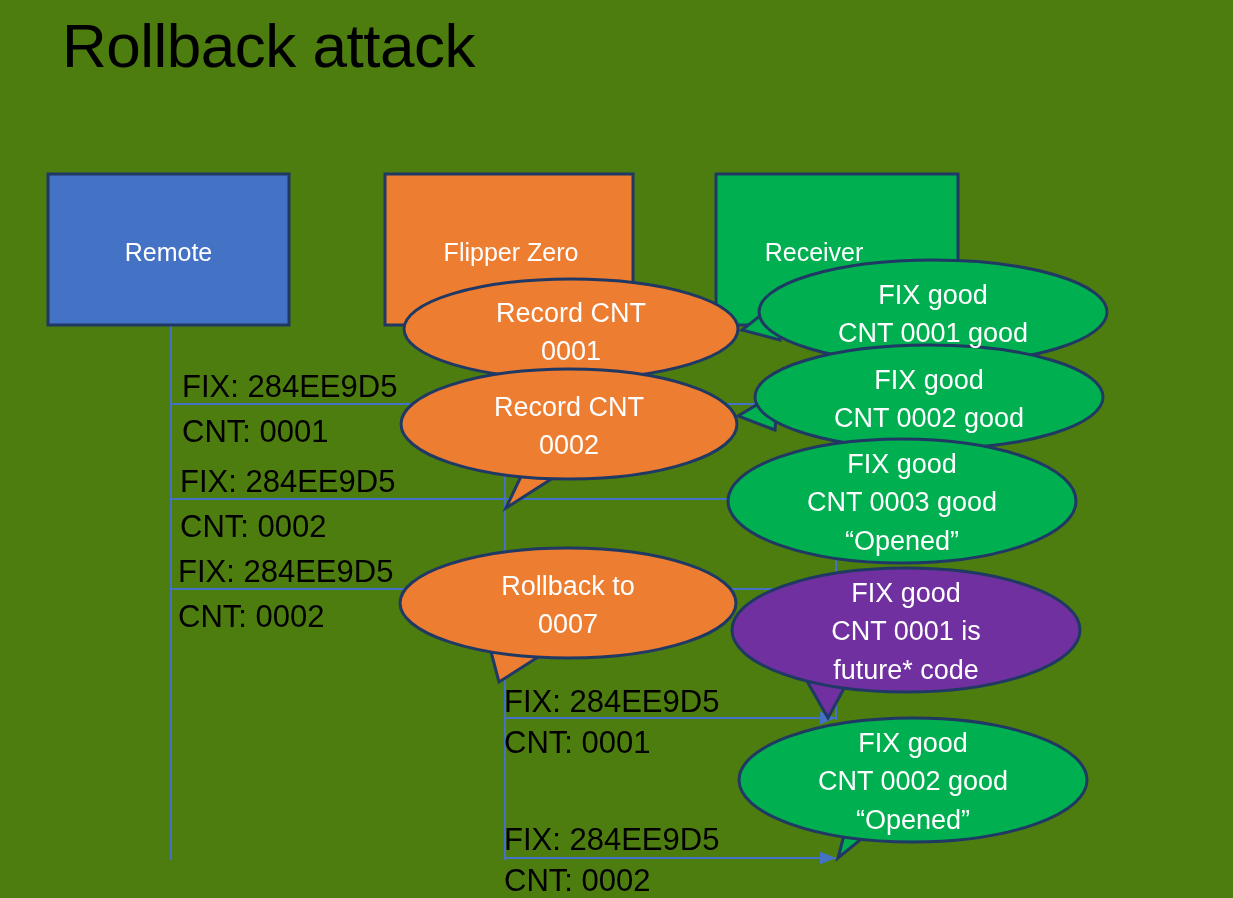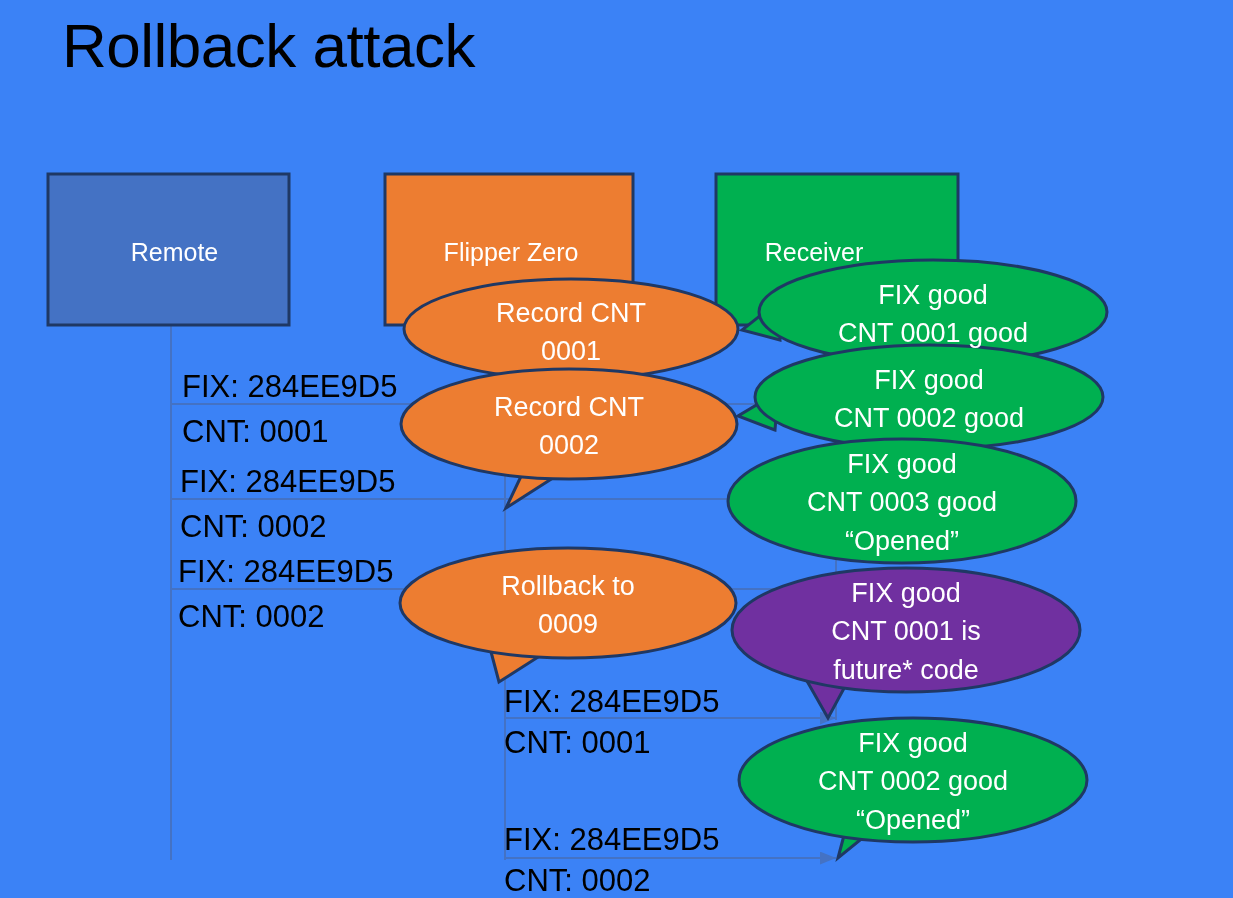--- a/index.html
+++ b/index.html
@@ -7,21 +7,21 @@
     padding: 0;
     background: #ffffff;
   }
   body {
     font-family: "Liberation Sans", sans-serif;
   }
   #slide {
     position: relative;
     width: 1233px;
     height: 898px;
-    background: #3b82f6;
+    background: #4d7c0f;
     overflow: hidden;
   }
   #vector-layer {
     position: absolute;
     left: 0;
     top: 0;
     width: 1233px;
     height: 898px;
   }
   .slide-title {
@@ -127,21 +127,21 @@
       <path d="M828,718 L795,660 L855,668 z" fill="#7030A0" stroke="#1F3864" stroke-width="3"></path>
       <ellipse cx="906" cy="630" rx="174" ry="62" fill="#7030A0" stroke="#1F3864" stroke-width="3"></ellipse>
     </g>
 
     <g>
       <path d="M838,858 L856,790 L902,806 z" fill="#00B050" stroke="#1F3864" stroke-width="3"></path>
       <ellipse cx="913" cy="780" rx="174" ry="62" fill="#00B050" stroke="#1F3864" stroke-width="3"></ellipse>
     </g>
   </svg>
 
-  <div class="lane-label" style="left:48px; top:238px; width:241px;margin-left:6px;">Remote</div>
+  <div class="lane-label" style="left:48px; top:238px; width:241px;">Remote</div>
   <div class="lane-label" style="left:385px; top:238px; width:252px;">Flipper Zero</div>
   <div class="lane-label" style="left:716px; top:238px; width:196px;">Receiver</div>
 
   <div class="msg-label" style="left:182px; top:369px;">FIX: 284EE9D5</div>
   <div class="msg-label" style="left:182px; top:414px;">CNT: 0001</div>
 
   <div class="msg-label" style="left:180px; top:464px;">FIX: 284EE9D5</div>
   <div class="msg-label" style="left:180px; top:509px;">CNT: 0002</div>
 
   <div class="msg-label" style="left:178px; top:554px;">FIX: 284EE9D5</div>
@@ -151,21 +151,21 @@
   <div class="msg-label" style="left:504px; top:725px;">CNT: 0001</div>
 
   <div class="msg-label" style="left:504px; top:822px;">FIX: 284EE9D5</div>
   <div class="msg-label" style="left:504px; top:863px;">CNT: 0002</div>
 
   <div class="bubble-text" style="left:404px; top:294px; width:334px;">Record CNT
 0001</div>
   <div class="bubble-text" style="left:402px; top:388px; width:334px;">Record CNT
 0002</div>
   <div class="bubble-text" style="left:401px; top:567px; width:334px;">Rollback to
-0009</div>
+0007</div>
 
   <div class="bubble-text" style="left:759px; top:276px; width:348px;">FIX good
 CNT 0001 good</div>
   <div class="bubble-text" style="left:755px; top:361px; width:348px;">FIX good
 CNT 0002 good</div>
   <div class="bubble-text" style="left:728px; top:445px; width:348px;">FIX good
 CNT 0003 good
 “Opened”</div>
   <div class="bubble-text" style="left:732px; top:574px; width:348px;">FIX good
 CNT 0001 is

